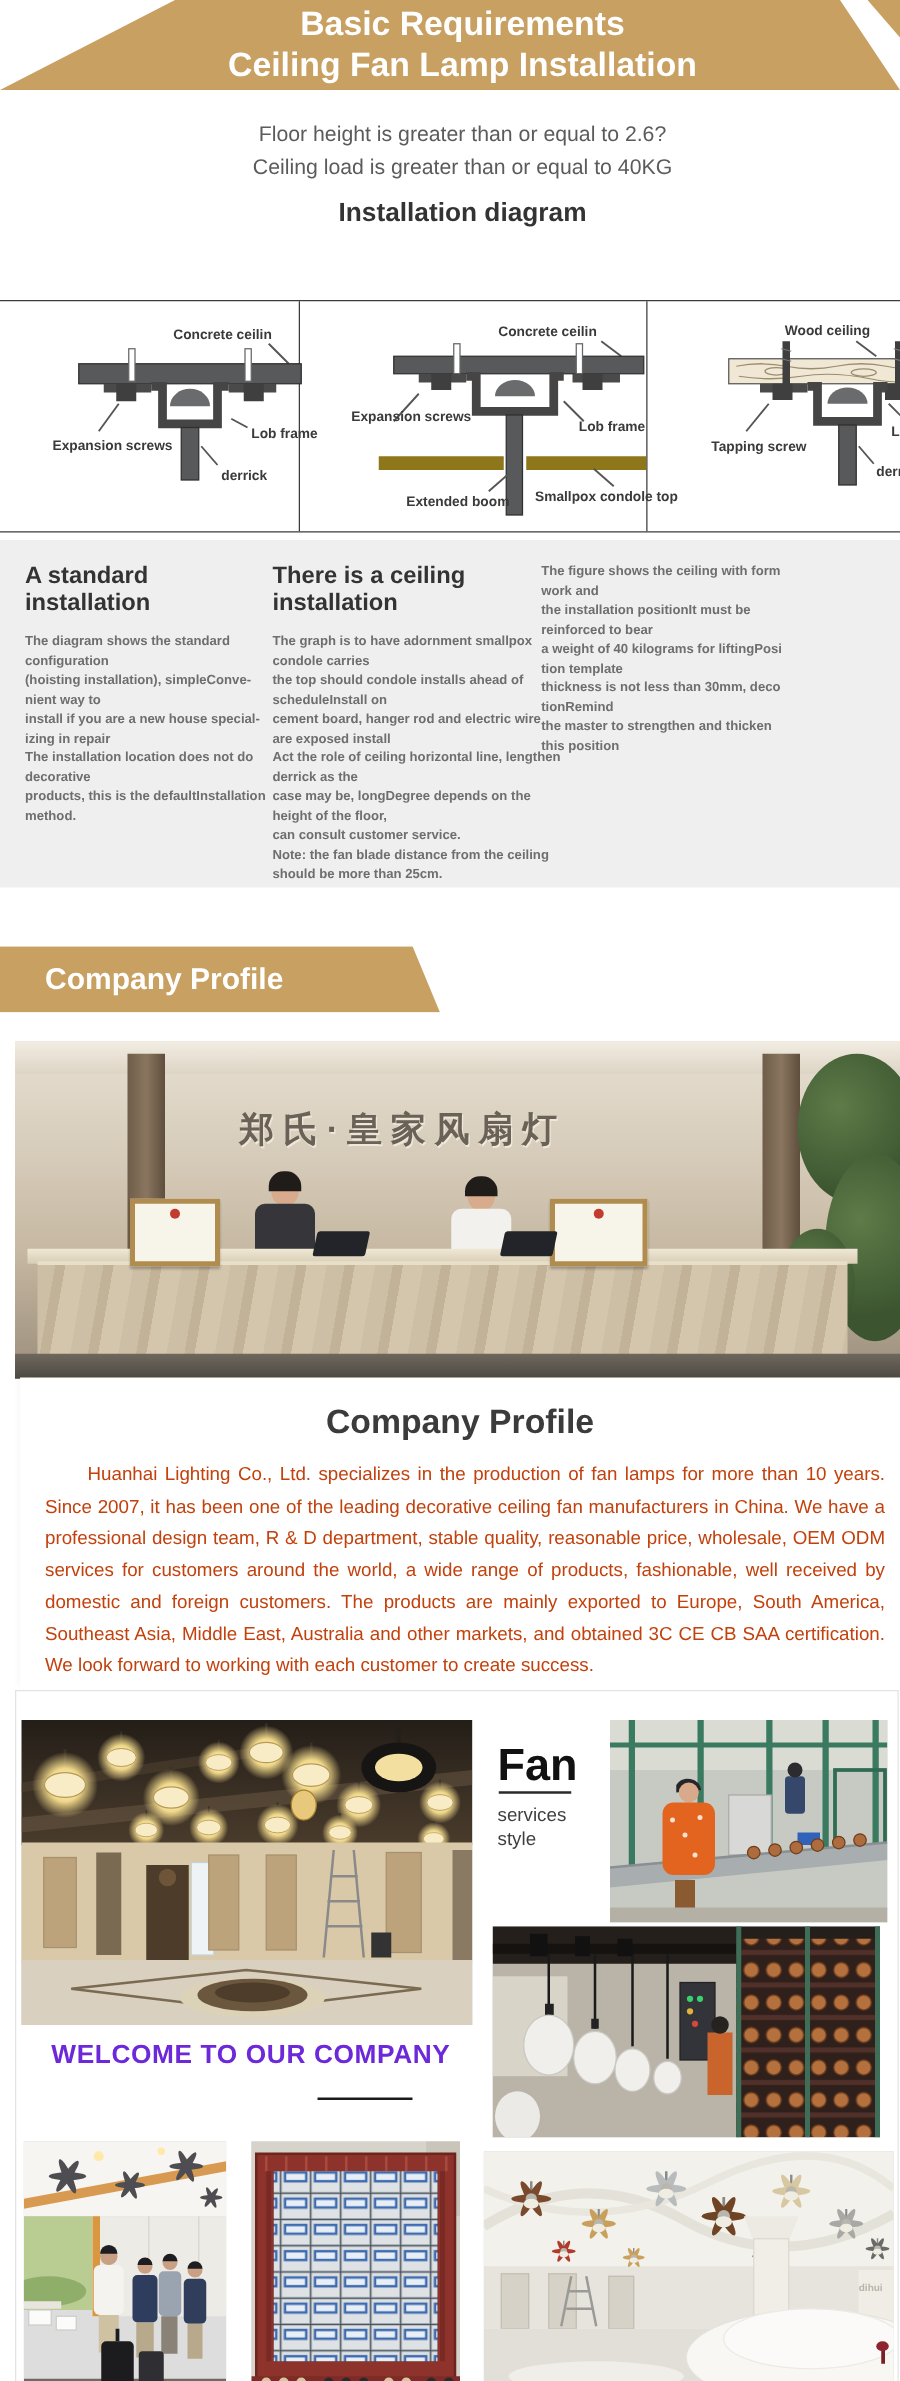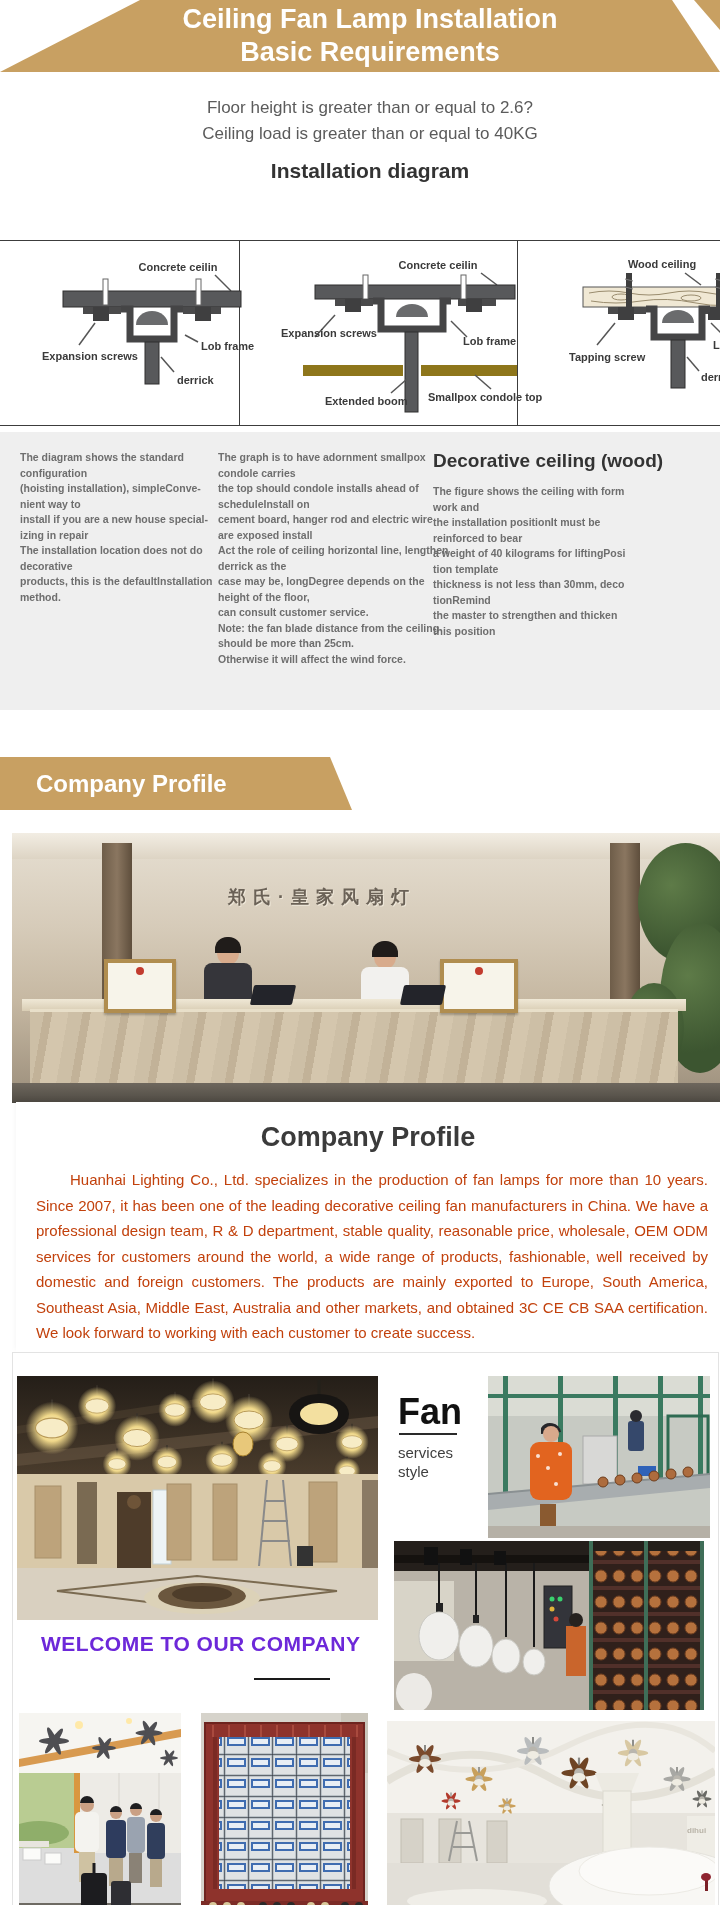--- a/index.html
+++ b/index.html
@@ -44,21 +44,21 @@
   .co-banner span{position:absolute;left:36px;top:0;line-height:53px;color:#fff;
     font-weight:bold;font-size:24px;}
 
   
   .reception{left:12px;top:833px;width:708px;height:270px;overflow:hidden;
     background:linear-gradient(180deg,#e6dfd2 0%,#d6cbb9 35%,#c6b8a2 62%,#9a8d7a 100%);}
   .rc-ceiling{left:0;top:0;width:708px;height:26px;
     background:linear-gradient(180deg,#f2ede3,#ddd4c4);}
   .rc-col{top:10px;width:30px;height:180px;background:linear-gradient(90deg,#6e5d49,#8a7660,#5e4e3c);}
   .rc-sign{left:130px;top:52px;width:360px;text-align:center;color:#6b6257;
-    font-weight:bold;font-size:18px;letter-spacing:7px;text-shadow:1px 1px 0 #efe8da;}
+    font-weight:bold;font-size:28px;letter-spacing:7px;text-shadow:1px 1px 0 #efe8da;}
   .rc-plant{border-radius:50%;background:radial-gradient(circle at 35% 35%,#5e7b48,#3c5530 70%);}
   .rc-person .head{position:absolute;width:22px;height:24px;border-radius:50%;background:#d8ab8c;}
   .rc-person .hair{position:absolute;width:26px;height:16px;border-radius:12px 12px 0 0;background:#201c1a;}
   .rc-person .torso{position:absolute;width:48px;height:46px;border-radius:8px 8px 0 0;}
   .rc-desk{left:18px;top:176px;width:648px;height:80px;
     background:repeating-linear-gradient(100deg,#cdbfa6 0 14px,#c2b298 14px 22px,#d4c6ad 22px 38px);
     border-top:3px solid #e8dfc9;}
   .rc-desktop{left:10px;top:166px;width:664px;height:12px;background:linear-gradient(#efe8d6,#d9cdb4);}
   .rc-cert{top:126px;height:46px;background:#f7f4ea;border:4px solid #b08d4f;box-shadow:0 2px 2px rgba(0,0,0,.25);}
   .rc-cert:after{content:"";position:absolute;left:50%;top:4px;width:8px;height:8px;margin-left:-4px;
@@ -83,22 +83,22 @@
   .welcome-line{left:241px;top:325px;width:76px;height:2px;background:#1a1a1a;}
 </style>
 </head>
 <body>
 
 <div id="page">
 
   <div class="abs top-banner"></div>
   <div class="abs top-banner-corner"></div>
   <div class="abs top-banner-text">
+    <div>Basic Requirements</div>
     <div>Ceiling Fan Lamp Installation</div>
-    <div>Basic Requirements</div>
   </div>
 
   <div class="abs req-lines">
     <div>Floor height is greater than or equal to 2.6?</div>
     <div>Ceiling load is greater than or equal to 40KG</div>
   </div>
   <div class="abs diag-heading">Installation diagram</div>
 
   <div class="abs diagram-strip">
     <div class="abs vdiv" style="left:239px"></div>
@@ -181,49 +181,50 @@
         <text class="dlabel" x="111" y="27" text-anchor="middle">Wood ceiling</text>
         <text class="dlabel" x="18" y="120">Tapping screw</text>
         <text class="dlabel" x="162" y="108">Lob frame</text>
         <text class="dlabel" x="150" y="140">derrick</text>
       </svg>
     </div>
   </div>
 
   <div class="abs notes">
     <div class="abs note-col" style="left:20px;width:195px">
+      <h3 class="note-h">A standard installation</h3>
       <p class="note-body">The diagram shows the standard
 configuration
 (hoisting installation), simpleConve-
 nient way to
 install if you are a new house special-
 izing in repair
 The installation location does not do
 decorative
 products, this is the defaultInstallation
 method.</p>
     </div>
     <div class="abs note-col" style="left:218px;width:214px">
+      <h3 class="note-h">There is a ceiling installation</h3>
       <p class="note-body">The graph is to have adornment smallpox
 condole carries
 the top should condole installs ahead of
 scheduleInstall on
 cement board, hanger rod and electric wire
 are exposed install
 Act the role of ceiling horizontal line, lengthen
 derrick as the
 case may be, longDegree depends on the
 height of the floor,
 can consult customer service.
 Note: the fan blade distance from the ceiling
 should be more than 25cm.
 Otherwise it will affect the wind force.</p>
     </div>
     <div class="abs note-col" style="left:433px;width:287px">
-      <h3 class="note-h">Decorative ceiling (wood)</h3>
       <p class="note-body">The figure shows the ceiling with form
 work and
 the installation positionIt must be
 reinforced to bear
 a weight of 40 kilograms for liftingPosi
 tion template
 thickness is not less than 30mm, deco
 tionRemind
 the master to strengthen and thicken
 this position</p>

